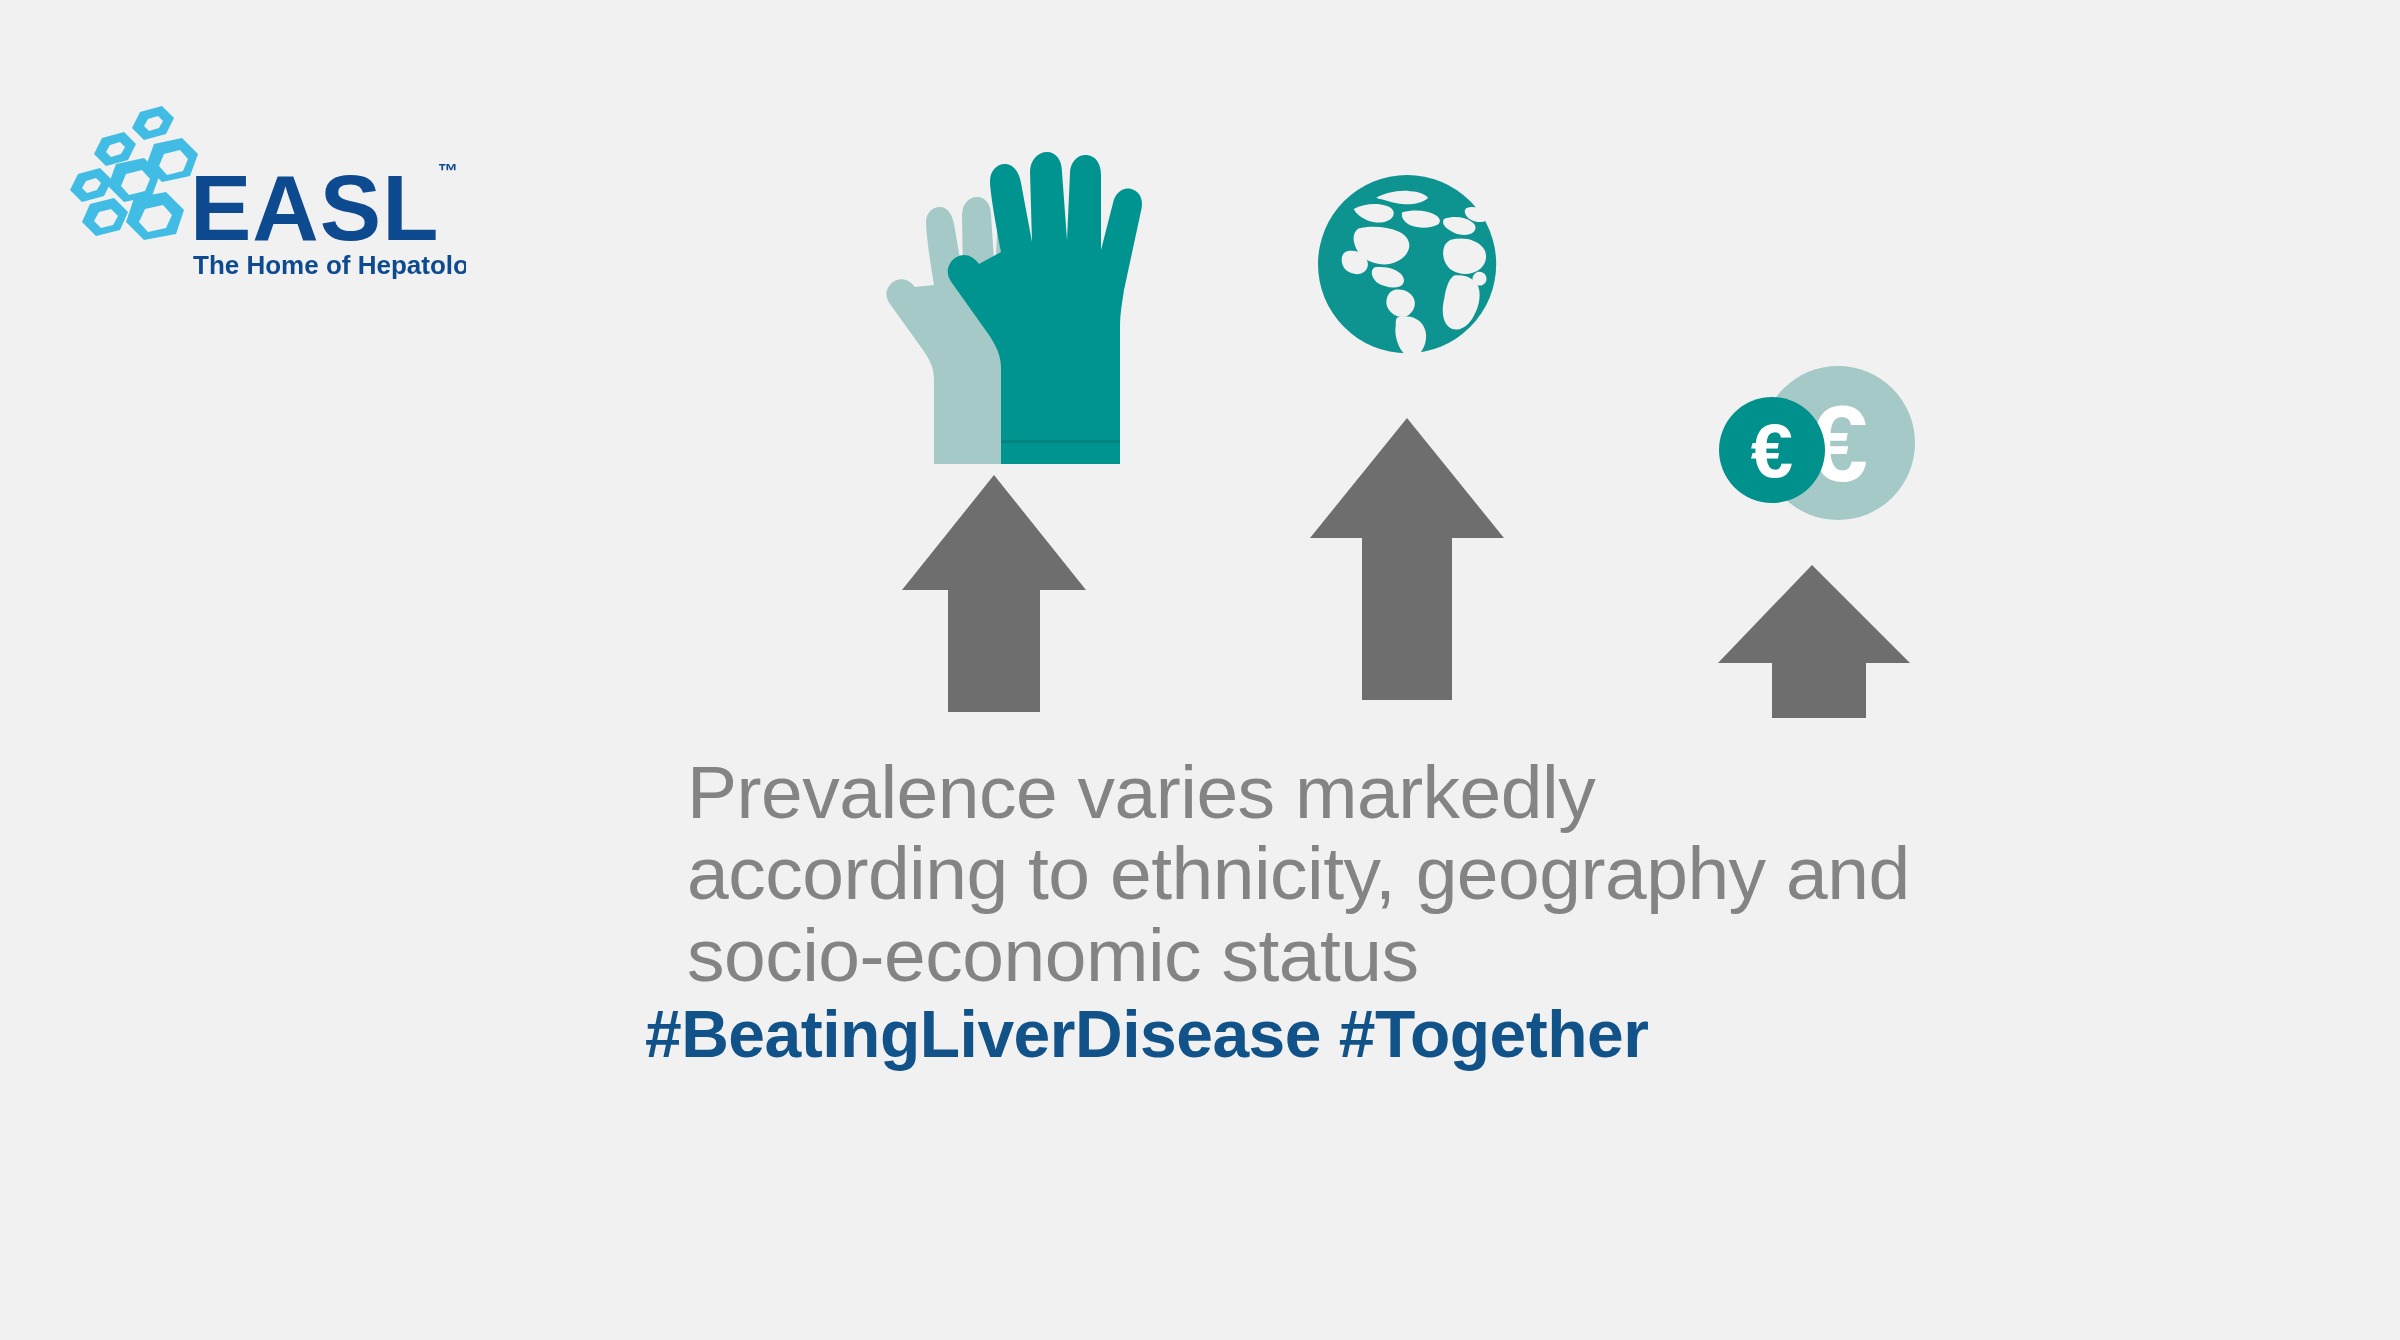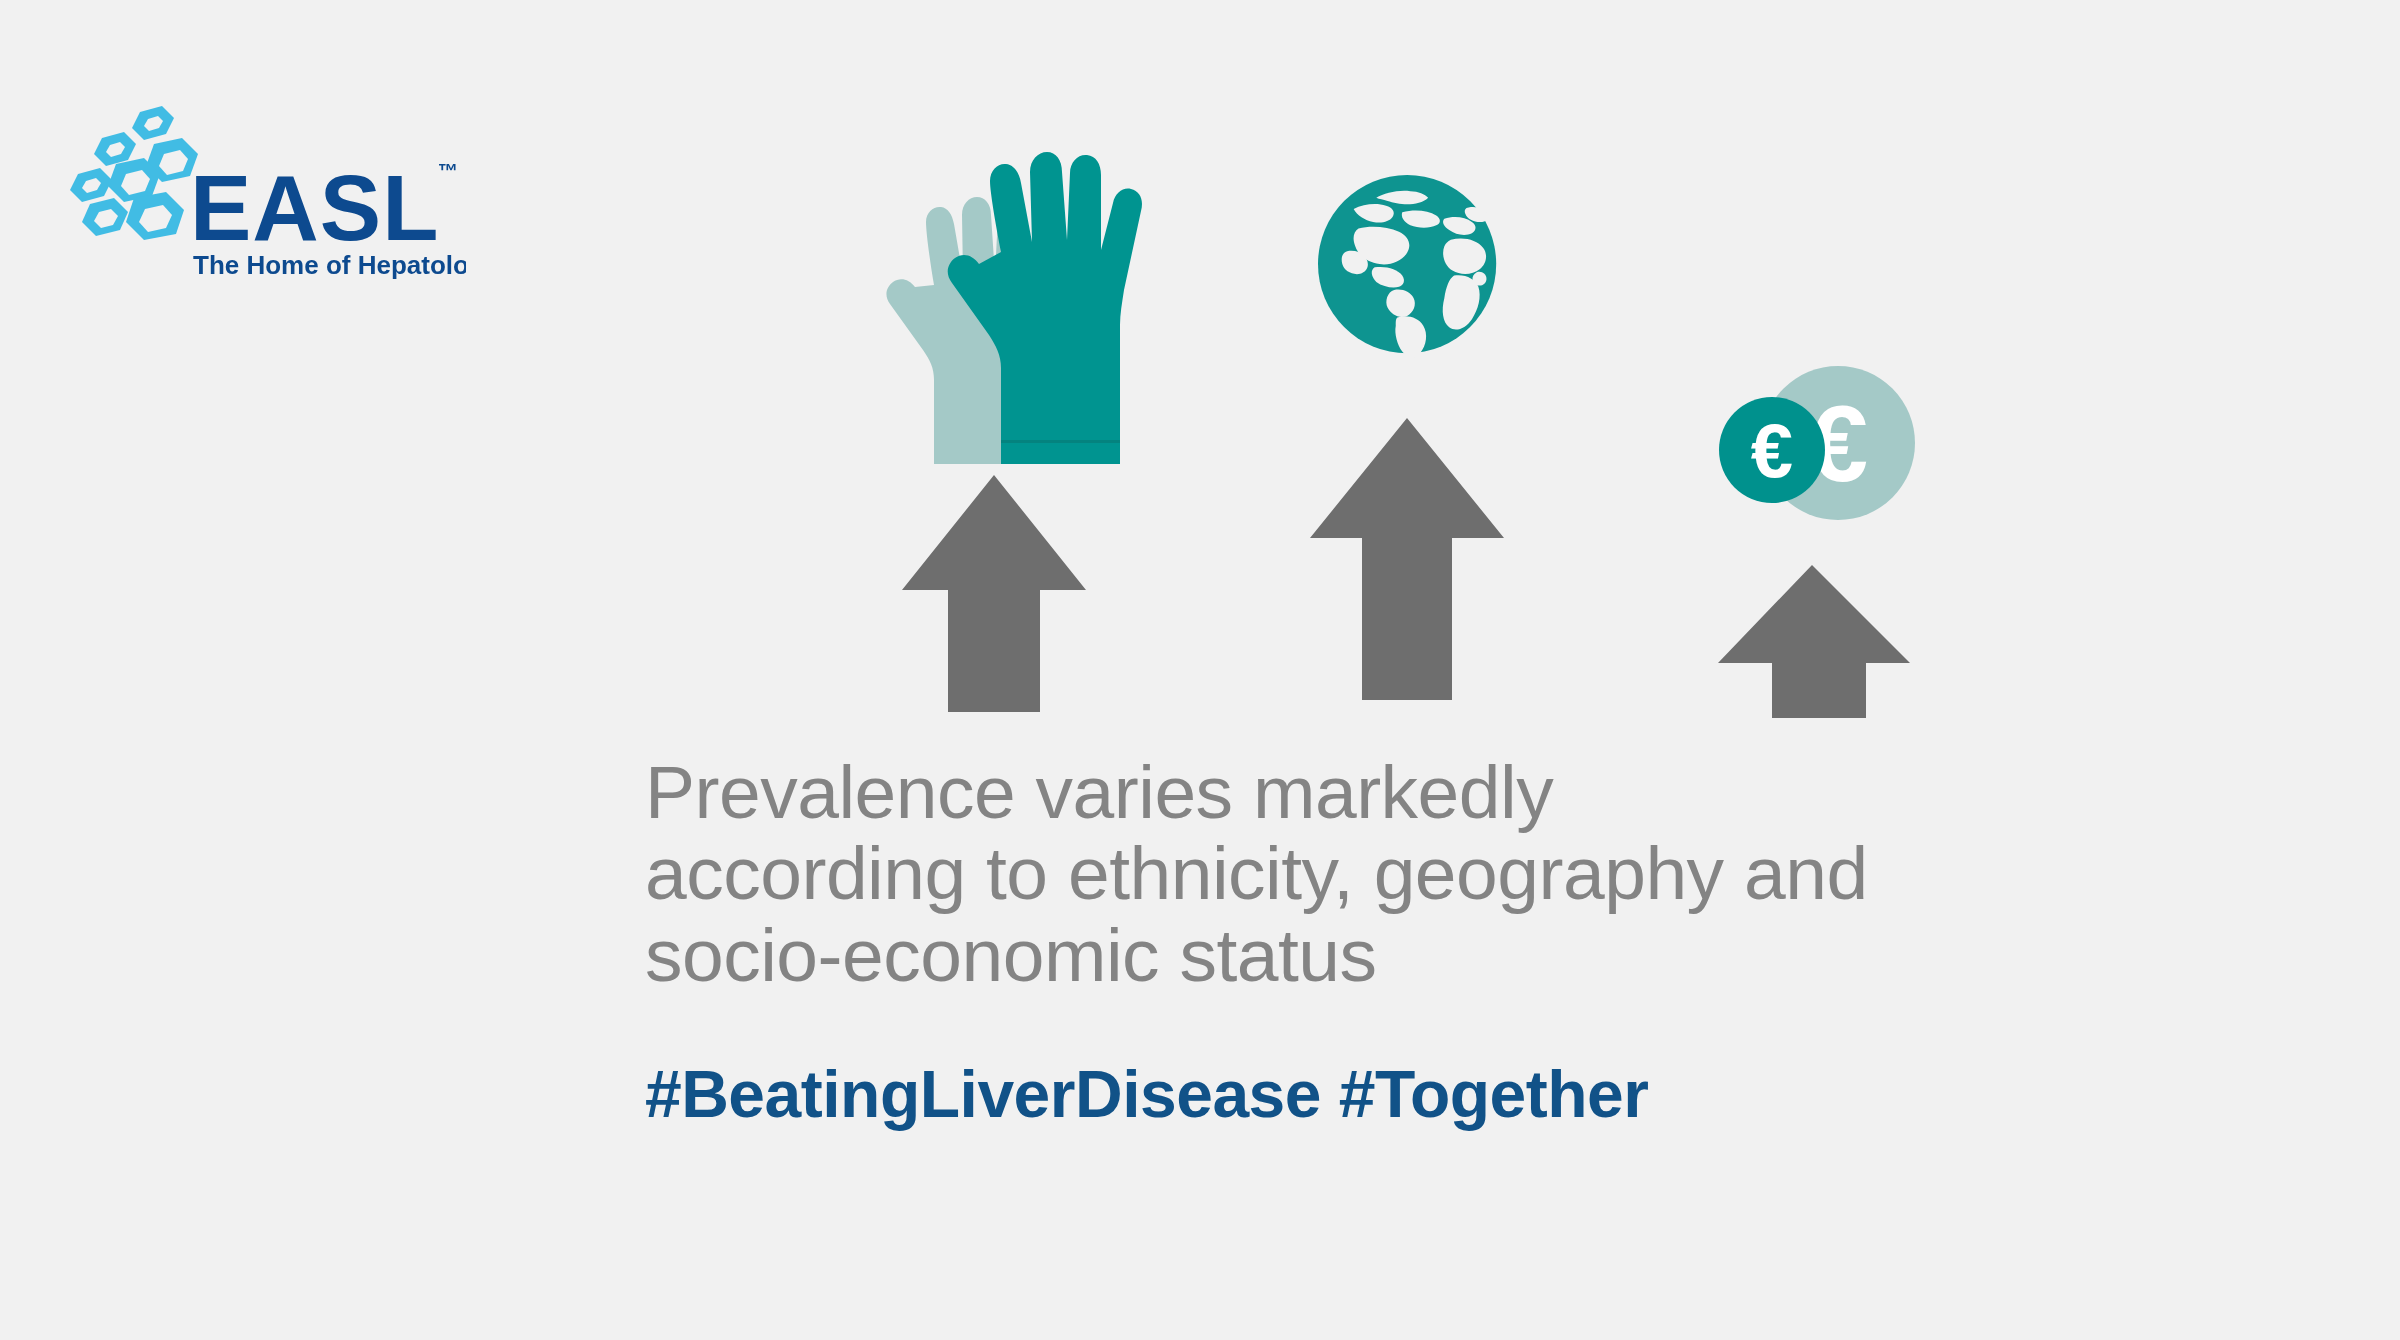--- a/index.html
+++ b/index.html
@@ -44,23 +44,23 @@
     width: 1600px;
   }
   #headline {
     color: #848484;
     font-size: 75px;
     line-height: 1.085;
     font-weight: 400;
     letter-spacing: -0.5px;
     white-space: pre-line;
     font-stretch: condensed;
+    margin-left: 42px;
   }
   #hashtags {
-    margin-top: 60px;
     color: #115288;
     font-size: 66px;
     font-weight: 700;
     letter-spacing: -0.5px;
     font-stretch: condensed;
   }
 </style>
 </head>
 <body>
 

